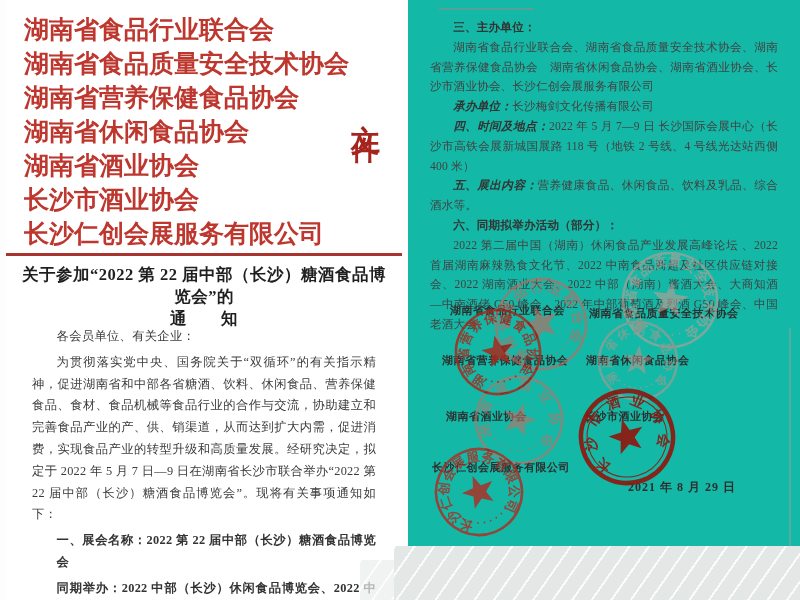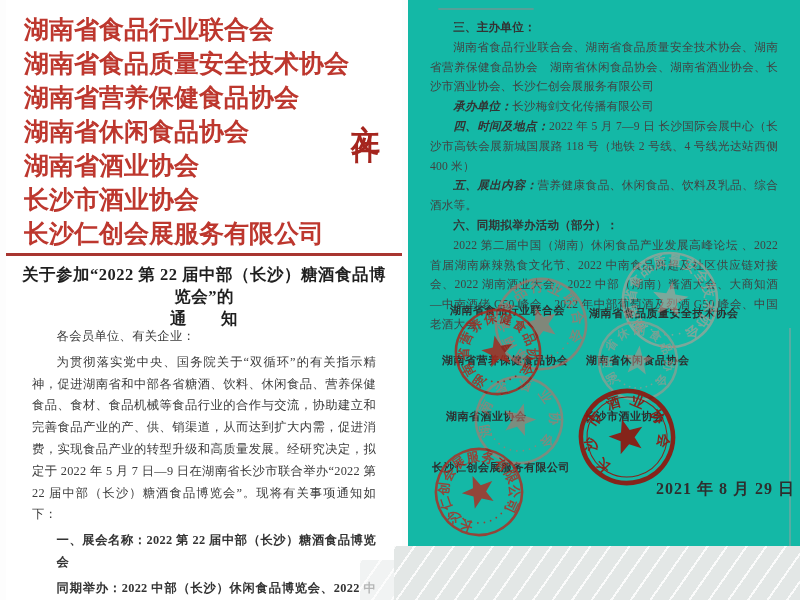--- a/index.html
+++ b/index.html
@@ -81,22 +81,22 @@
     letter-spacing:0.5px;white-space:nowrap;z-index:1;
   }
   .sig-label-0{left:42px;top:303px;}
   .sig-label-1{left:181px;top:306px;}
   .sig-label-2{left:34px;top:353px;}
   .sig-label-3{left:178px;top:353px;}
   .sig-label-4{left:38px;top:409px;}
   .sig-label-5{left:176px;top:409px;}
   .sig-label-6{left:24px;top:460px;}
   .doc-date{
-    position:absolute;left:248px;top:479px;
-    font-size:16px;font-weight:bold;color:#2e2e2e;
+    position:absolute;left:220px;top:479px;
+    font-size:12px;font-weight:bold;color:#2e2e2e;
     letter-spacing:1px;white-space:nowrap;z-index:1;
   }
   #seal-layer{position:absolute;left:0;top:0;width:392px;height:552px;z-index:2;pointer-events:none;}
   #seal-layer svg{position:absolute;mix-blend-mode:multiply;}
 
   
   .top-scan-line{
     position:absolute;left:438px;top:8px;width:96px;height:2px;
     background:#8d8d8d;opacity:.55;border-radius:1px;
   }

